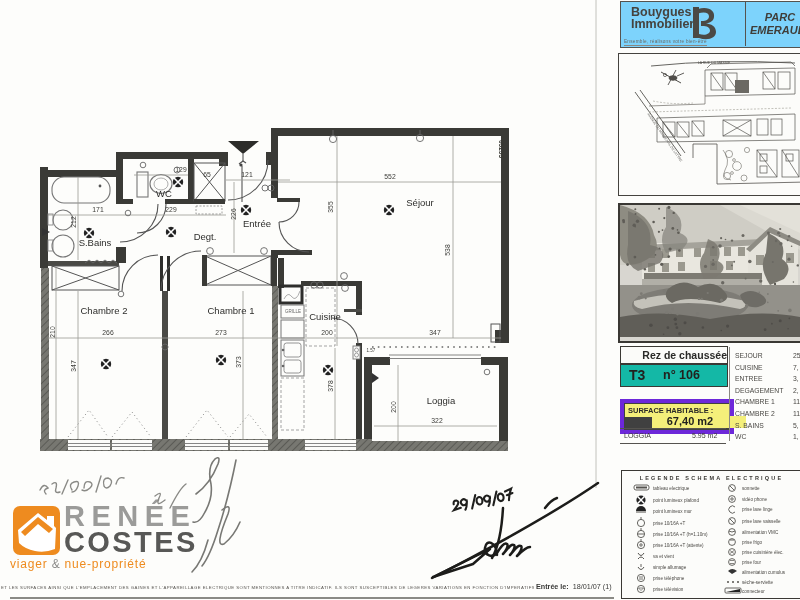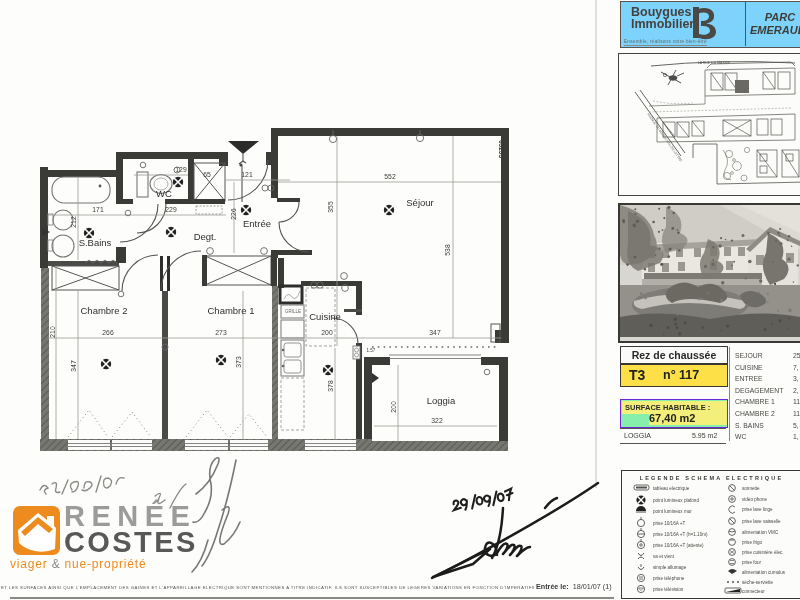--- a/index.html
+++ b/index.html
@@ -574,30 +574,30 @@
             <circle cx="30.9" cy="120.2" r="1.8"></circle>
             <circle cx="169.4" cy="113.3" r="0.9"></circle>
             <circle cx="59.8" cy="128.8" r="1.7"></circle>
             <circle cx="151.9" cy="118.7" r="0.9"></circle>
             <circle cx="145.1" cy="124.7" r="1.4"></circle>
             <circle cx="168.1" cy="123.8" r="0.7"></circle>
           </g>
   </svg>
 </div>
 
-<div class="abs" style="left:8px;top:346px;width:106px;height:16px;border:1.5px solid #3a3834;background:#fbfbf9;text-align:center;font-size:10.5px;font-weight:bold;color:#2a2a28;line-height:16px">Rez de chaussée</div>
-
-<div class="abs" style="left:8px;top:364px;width:106px;height:21px;border:1.5px solid #3a3834;background:#fde047;font-weight:bold;color:#22221f">
+<div class="abs" style="left:8px;top:346px;width:106px;height:16px;border:1.5px solid #3a3834;background:#fbfbf9;text-align:right;font-size:10.5px;font-weight:bold;color:#2a2a28;line-height:16px">Rez de chaussée</div>
+
+<div class="abs" style="left:8px;top:364px;width:106px;height:21px;border:1.5px solid #3a3834;background:#14b8a6;font-weight:bold;color:#22221f">
   <span class="abs" style="left:8px;top:2px;font-size:14px">T3</span>
-  <span class="abs" style="left:42px;top:3px;font-size:12.5px">n° 117</span>
-</div>
-
-<div class="abs" style="left:8px;top:399px;width:106px;height:27px;border:1px solid #6d28d9;background:#86efac">
+  <span class="abs" style="left:42px;top:3px;font-size:12.5px">n° 106</span>
+</div>
+
+<div class="abs" style="left:8px;top:399px;width:106px;height:27px;border:4px solid #6d28d9;background:#404040">
   <div class="abs" style="left:1px;top:1px;width:102px;height:13px;background:#f4ef7a;font-size:7.5px;font-weight:bold;color:#2a2a28;padding-left:3px;line-height:13px">SURFACE HABITABLE :</div>
-  <div class="abs" style="left:28px;top:13px;width:76px;height:12px;background:#f4ef7a;font-size:11px;font-weight:bold;color:#22221f;text-align:left;line-height:11px;padding-right:2px">67,40 m2</div>
+  <div class="abs" style="left:28px;top:13px;width:76px;height:12px;background:#f4ef7a;font-size:11px;font-weight:bold;color:#22221f;text-align:center;line-height:11px;padding-right:18px">67,40 m2</div>
 </div>
 
 <div class="abs" style="left:8px;top:428px;width:106px;height:14px;border-top:1px solid #55534f;border-bottom:1px solid #55534f;font-size:7px;color:#3a3a36">
   <span class="abs" style="left:4px;top:3px">LOGGIA</span>
   <span class="abs" style="left:72px;top:3px">5.95 m2</span>
 </div>
 
 <div class="abs" style="left:117px;top:347px;width:1px;height:94px;background:#8a8882"></div>
 
 <div class="abs" style="left:123px;top:350px;width:70px;font-size:6.8px;color:#4a4844;line-height:11.6px;white-space:nowrap">

